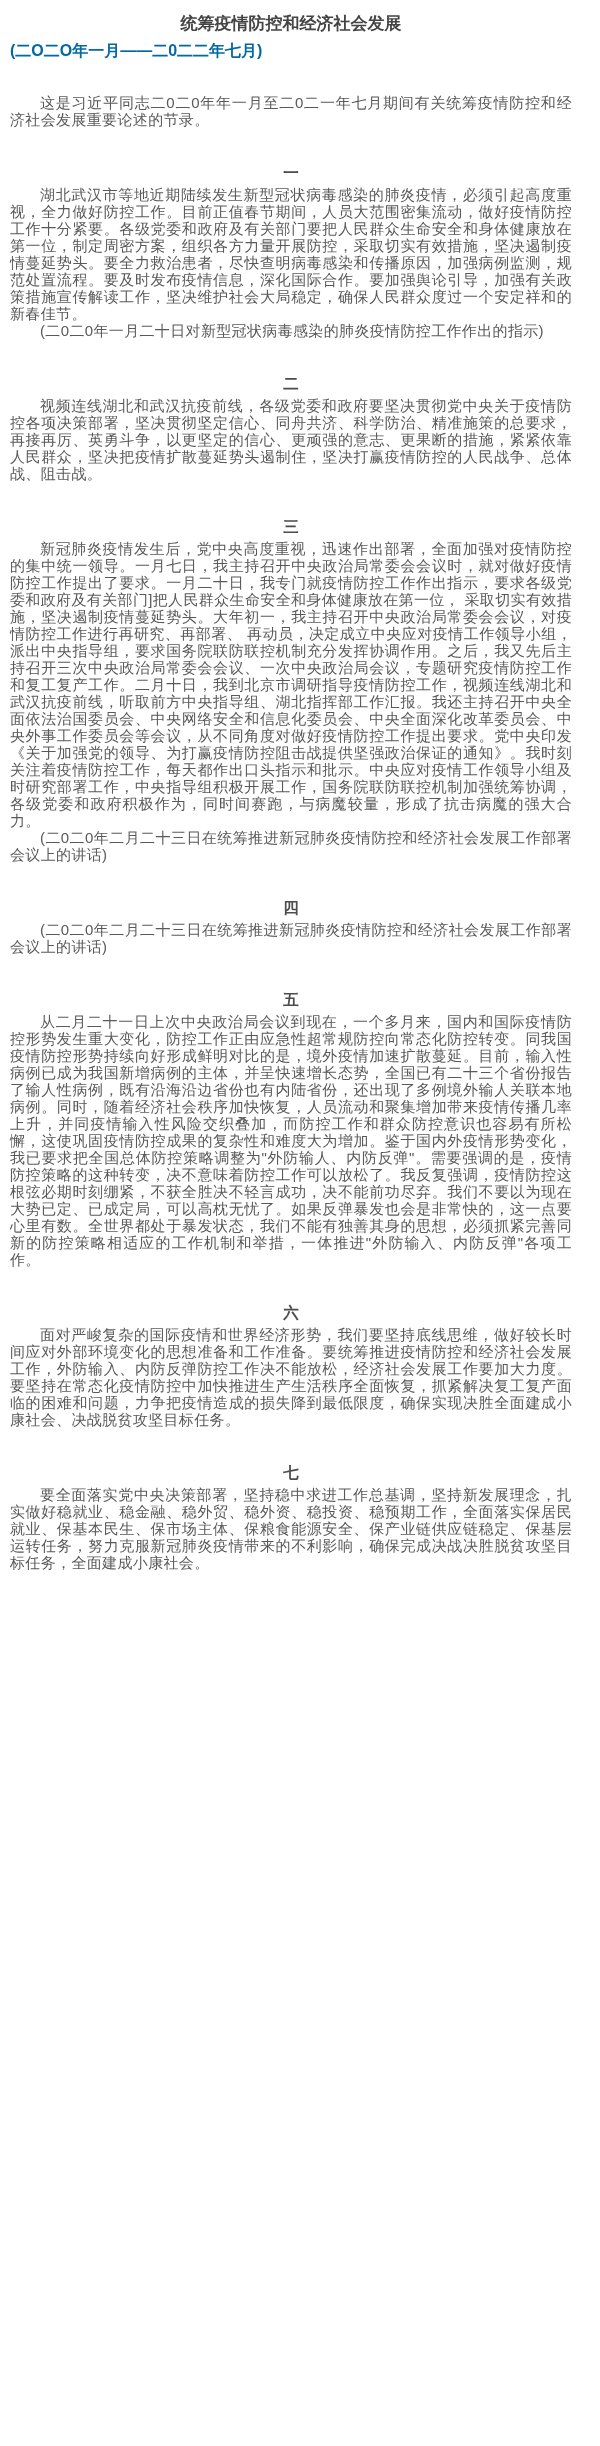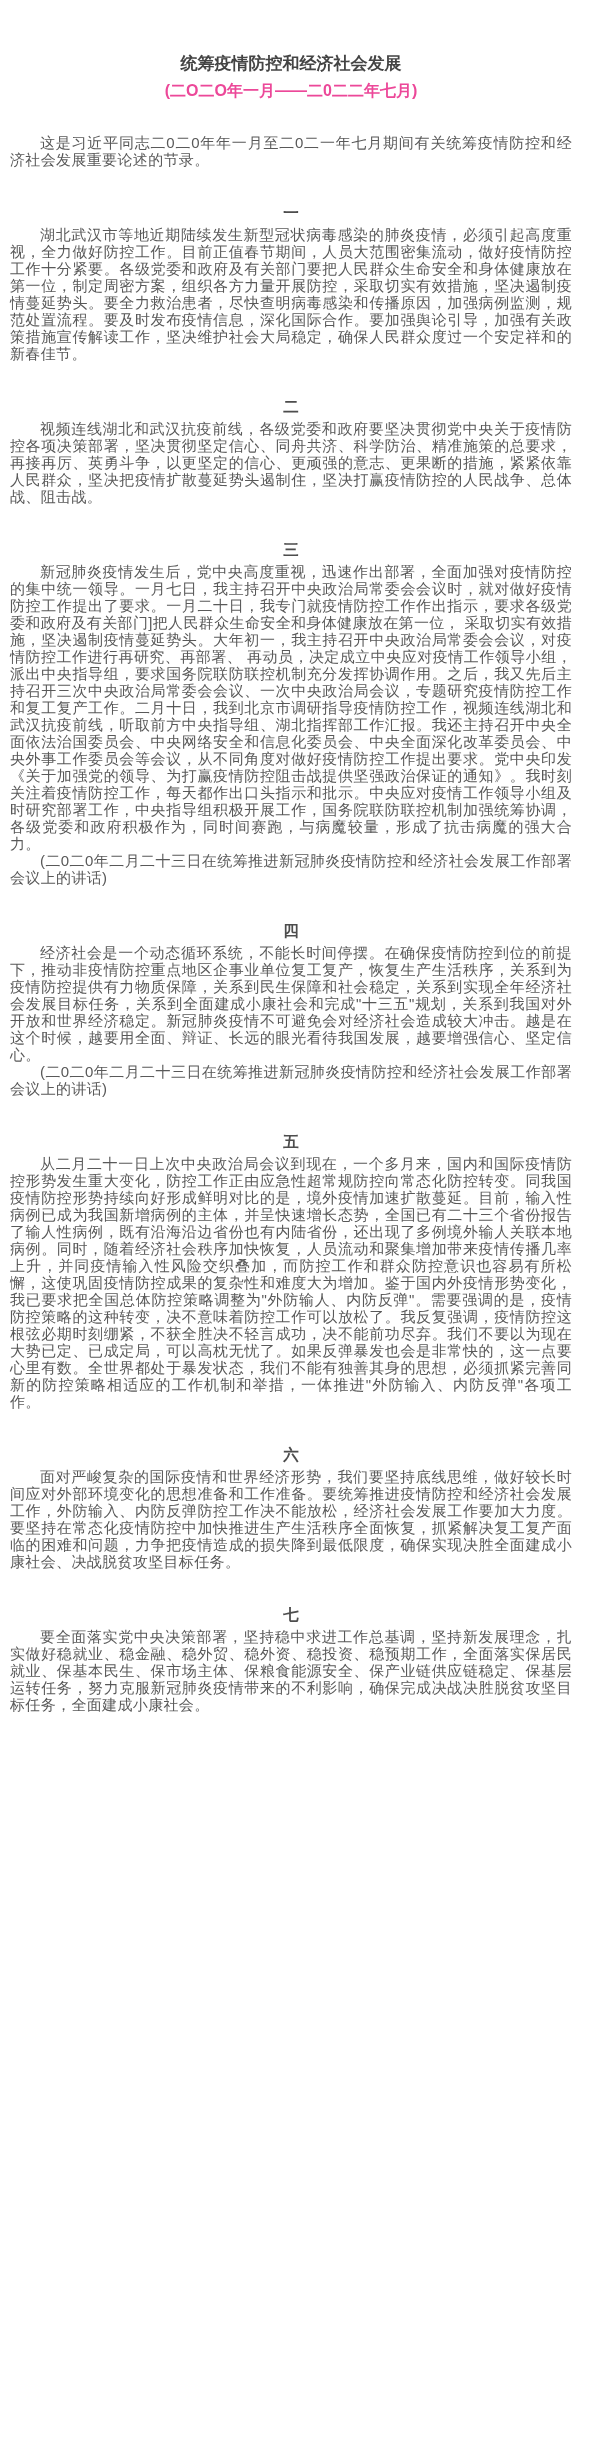--- a/index.html
+++ b/index.html
@@ -10,38 +10,36 @@
   body {
     width: 600px;
     min-height: 2446px;
     font-family: "Liberation Sans", "DejaVu Sans", sans-serif;
     color: #595959;
     box-sizing: border-box;
   }
   .page {
     padding: 8px 28px 26px 10px;
     box-sizing: border-box;
-    margin-top: 40px;
   }
   .title-block {
     margin-top: 2px;
   }
   .article-title {
     text-align: center;
     font-size: 17px;
     font-weight: bold;
     color: #444444;
     line-height: 27px;
     margin: 0;
   }
   .article-subtitle {
-    text-align: center;
     font-size: 16px;
     font-weight: bold;
-    color: #ec4899;
+    color: #0369a1;
     line-height: 27px;
     margin: 0;
   }
   .para {
     font-size: 15px;
     line-height: 17px;
     letter-spacing: 0.35px;
     text-align: justify;
     text-indent: 2em;
     margin: 0;
@@ -68,27 +66,27 @@
   <div class="title-block">
     <h1 class="article-title">统筹疫情防控和经济社会发展</h1>
     <div class="article-subtitle">(二O二O年一月——二0二二年七月)</div>
   </div>
 
   <p class="para intro-para">这是习近平同志二0二0年年一月至二0二一年七月期间有关统筹疫情防控和经济社会发展重要论述的节录。</p>
 
   <div>
       <div class="section-num">一</div>
       <p class="para">湖北武汉市等地近期陆续发生新型冠状病毒感染的肺炎疫情，必须引起高度重视，全力做好防控工作。目前正值春节期间，人员大范围密集流动，做好疫情防控工作十分紧要。各级党委和政府及有关部门要把人民群众生命安全和身体健康放在第一位，制定周密方案，组织各方力量开展防控，采取切实有效措施，坚决遏制疫情蔓延势头。要全力救治患者，尽快查明病毒感染和传播原因，加强病例监测，规范处置流程。要及时发布疫情信息，深化国际合作。要加强舆论引导，加强有关政策措施宣传解读工作，坚决维护社会大局稳定，确保人民群众度过一个安定祥和的新春佳节。</p>
+      <p class="para">(二0二0年一月二十日对新型冠状病毒感染的肺炎疫情防控工作作出的指示)</p>
       <div class="section-num">二</div>
       <p class="para">视频连线湖北和武汉抗疫前线，各级党委和政府要坚决贯彻党中央关于疫情防控各项决策部署，坚决贯彻坚定信心、同舟共济、科学防治、精准施策的总要求，再接再厉、英勇斗争，以更坚定的信心、更顽强的意志、更果断的措施，紧紧依靠人民群众，坚决把疫情扩散蔓延势头遏制住，坚决打赢疫情防控的人民战争、总体战、阻击战。</p>
       <div class="section-num">三</div>
       <p class="para">新冠肺炎疫情发生后，党中央高度重视，迅速作出部署，全面加强对疫情防控的集中统一领导。一月七日，我主持召开中央政治局常委会会议时，就对做好疫情防控工作提出了要求。一月二十日，我专门就疫情防控工作作出指示，要求各级党委和政府及有关部门]把人民群众生命安全和身体健康放在第一位， 采取切实有效措施，坚决遏制疫情蔓延势头。大年初一，我主持召开中央政治局常委会会议，对疫情防控工作进行再研究、再部署、 再动员，决定成立中央应对疫情工作领导小组，派出中央指导组，要求国务院联防联控机制充分发挥协调作用。之后，我又先后主持召开三次中央政治局常委会会议、一次中央政治局会议，专题研究疫情防控工作和复工复产工作。二月十日，我到北京市调研指导疫情防控工作，视频连线湖北和武汉抗疫前线，听取前方中央指导组、湖北指挥部工作汇报。我还主持召开中央全面依法治国委员会、中央网络安全和信息化委员会、中央全面深化改革委员会、中央外事工作委员会等会议，从不同角度对做好疫情防控工作提出要求。党中央印发《关于加强党的领导、为打赢疫情防控阻击战提供坚强政治保证的通知》。我时刻关注着疫情防控工作，每天都作出口头指示和批示。中央应对疫情工作领导小组及时研究部署工作，中央指导组积极开展工作，国务院联防联控机制加强统筹协调，各级党委和政府积极作为，同时间赛跑，与病魔较量，形成了抗击病魔的强大合力。</p>
       <p class="para">(二0二0年二月二十三日在统筹推进新冠肺炎疫情防控和经济社会发展工作部署会议上的讲话)</p>
       <div class="section-num">四</div>
-      <p class="para">经济社会是一个动态循环系统，不能长时间停摆。在确保疫情防控到位的前提下，推动非疫情防控重点地区企事业单位复工复产，恢复生产生活秩序，关系到为疫情防控提供有力物质保障，关系到民生保障和社会稳定，关系到实现全年经济社会发展目标任务，关系到全面建成小康社会和完成"十三五"规划，关系到我国对外开放和世界经济稳定。新冠肺炎疫情不可避免会对经济社会造成较大冲击。越是在这个时候，越要用全面、辩证、长远的眼光看待我国发展，越要增强信心、坚定信心。</p>
       <p class="para">(二0二0年二月二十三日在统筹推进新冠肺炎疫情防控和经济社会发展工作部署会议上的讲话)</p>
       <div class="section-num">五</div>
       <p class="para">从二月二十一日上次中央政治局会议到现在，一个多月来，国内和国际疫情防控形势发生重大变化，防控工作正由应急性超常规防控向常态化防控转变。同我国疫情防控形势持续向好形成鲜明对比的是，境外疫情加速扩散蔓延。目前，输入性病例已成为我国新增病例的主体，并呈快速增长态势，全国已有二十三个省份报告了输人性病例，既有沿海沿边省份也有内陆省份，还出现了多例境外输人关联本地病例。同时，随着经济社会秩序加快恢复，人员流动和聚集增加带来疫情传播几率上升，并同疫情输入性风险交织叠加，而防控工作和群众防控意识也容易有所松懈，这使巩固疫情防控成果的复杂性和难度大为增加。鉴于国内外疫情形势变化，我已要求把全国总体防控策略调整为"外防输人、内防反弹"。需要强调的是，疫情防控策略的这种转变，决不意味着防控工作可以放松了。我反复强调，疫情防控这根弦必期时刻绷紧，不获全胜决不轻言成功，决不能前功尽弃。我们不要以为现在大势已定、已成定局，可以高枕无忧了。如果反弹暴发也会是非常快的，这一点要心里有数。全世界都处于暴发状态，我们不能有独善其身的思想，必须抓紧完善同新的防控策略相适应的工作机制和举措，一体推进"外防输入、内防反弹"各项工作。</p>
       <div class="section-num">六</div>
       <p class="para">面对严峻复杂的国际疫情和世界经济形势，我们要坚持底线思维，做好较长时间应对外部环境变化的思想准备和工作准备。要统筹推进疫情防控和经济社会发展工作，外防输入、内防反弹防控工作决不能放松，经济社会发展工作要加大力度。要坚持在常态化疫情防控中加快推进生产生活秩序全面恢复，抓紧解决复工复产面临的困难和问题，力争把疫情造成的损失降到最低限度，确保实现决胜全面建成小康社会、决战脱贫攻坚目标任务。</p>
       <div class="section-num">七</div>
       <p class="para">要全面落实党中央决策部署，坚持稳中求进工作总基调，坚持新发展理念，扎实做好稳就业、稳金融、稳外贸、稳外资、稳投资、稳预期工作，全面落实保居民就业、保基本民生、保市场主体、保粮食能源安全、保产业链供应链稳定、保基层运转任务，努力克服新冠肺炎疫情带来的不利影响，确保完成决战决胜脱贫攻坚目标任务，全面建成小康社会。</p>
     </div>
 
 </div>

